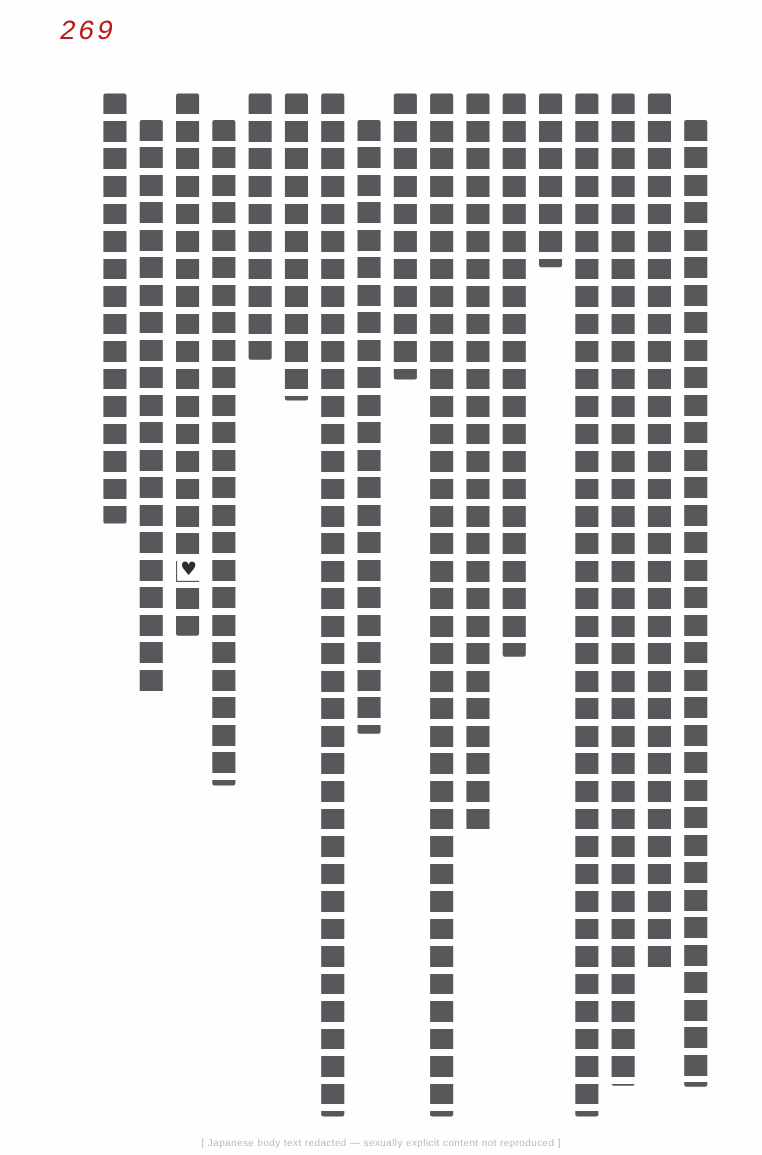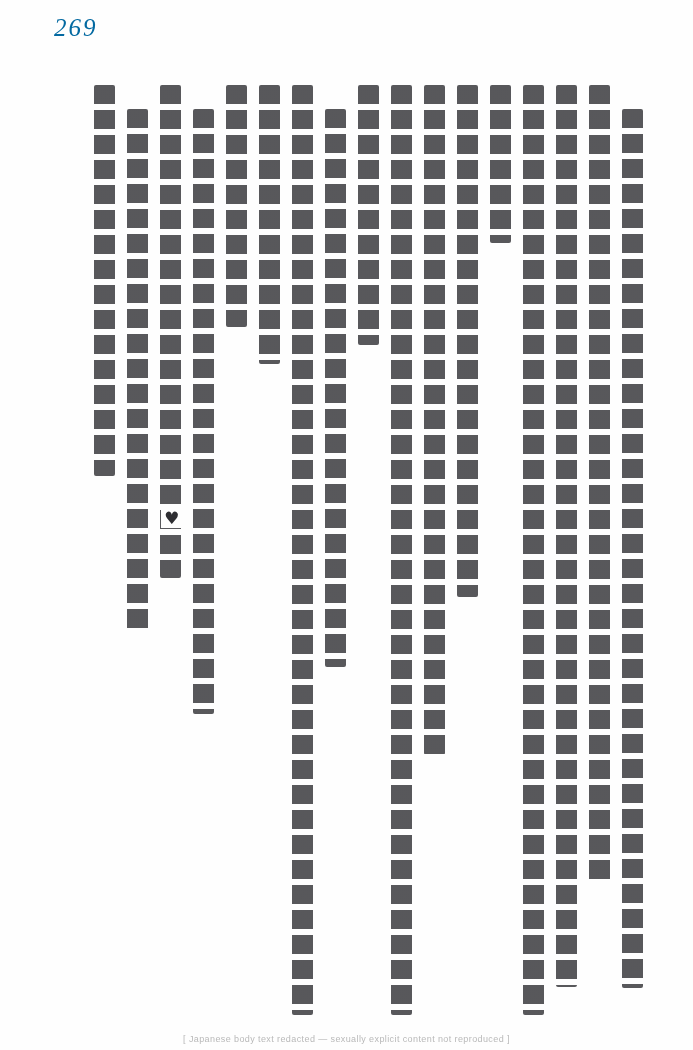--- a/index.html
+++ b/index.html
@@ -12,23 +12,23 @@
   }
   .page {
     position: absolute; inset: 0;
     background: #fefefe;
   }
   .page-number {
     position: absolute;
     left: 54px; top: 14px;
     font-size: 25px;
     font-style: italic;
-    color: #0369a1;
+    color: #b91c1c;
     letter-spacing: 2px;
-    font-family: Liberation Serif, serif;
+    font-family: Liberation Mono, monospace;
   }
   
   #text-block {
     position: absolute;
     top: 85px; right: 50px;
     width: 561px; height: 930px;
   }
   
   .tcol {
     position: absolute;

